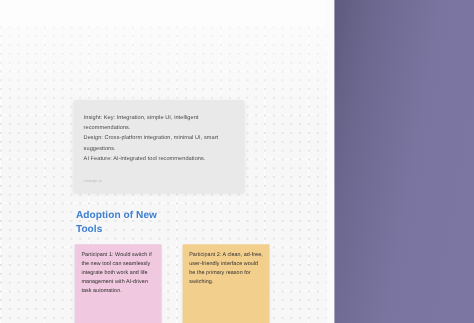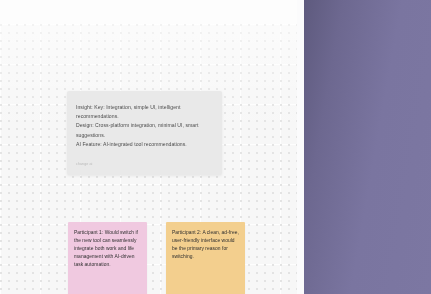--- a/index.html
+++ b/index.html
@@ -163,20 +163,21 @@
 
   <div class="insight-card">
     <div class="insight-body">
       <span class="insight-line">Insight: Key: Integration, simple UI, intelligent recommendations.</span>
       <span class="insight-line">Design: Cross-platform integration, minimal UI, smart suggestions.</span>
       <span class="insight-line">AI Feature: AI-integrated tool recommendations.</span>
     </div>
     <div class="insight-footer">change ai</div>
   </div>
 
+  <div class="section-heading">Adoption of New Tools</div>
 
   <div class="sticky sticky-pink">
     <div class="sticky-text">Participant 1: Would switch if the new tool can seamlessly integrate both work and life management with AI-driven task automation.</div>
   </div>
 
   <div class="sticky sticky-orange">
     <div class="sticky-text">Participant 2: A clean, ad-free, user-friendly interface would be the primary reason for switching.</div>
   </div>
 
   <div class="panel-gutter"></div>

